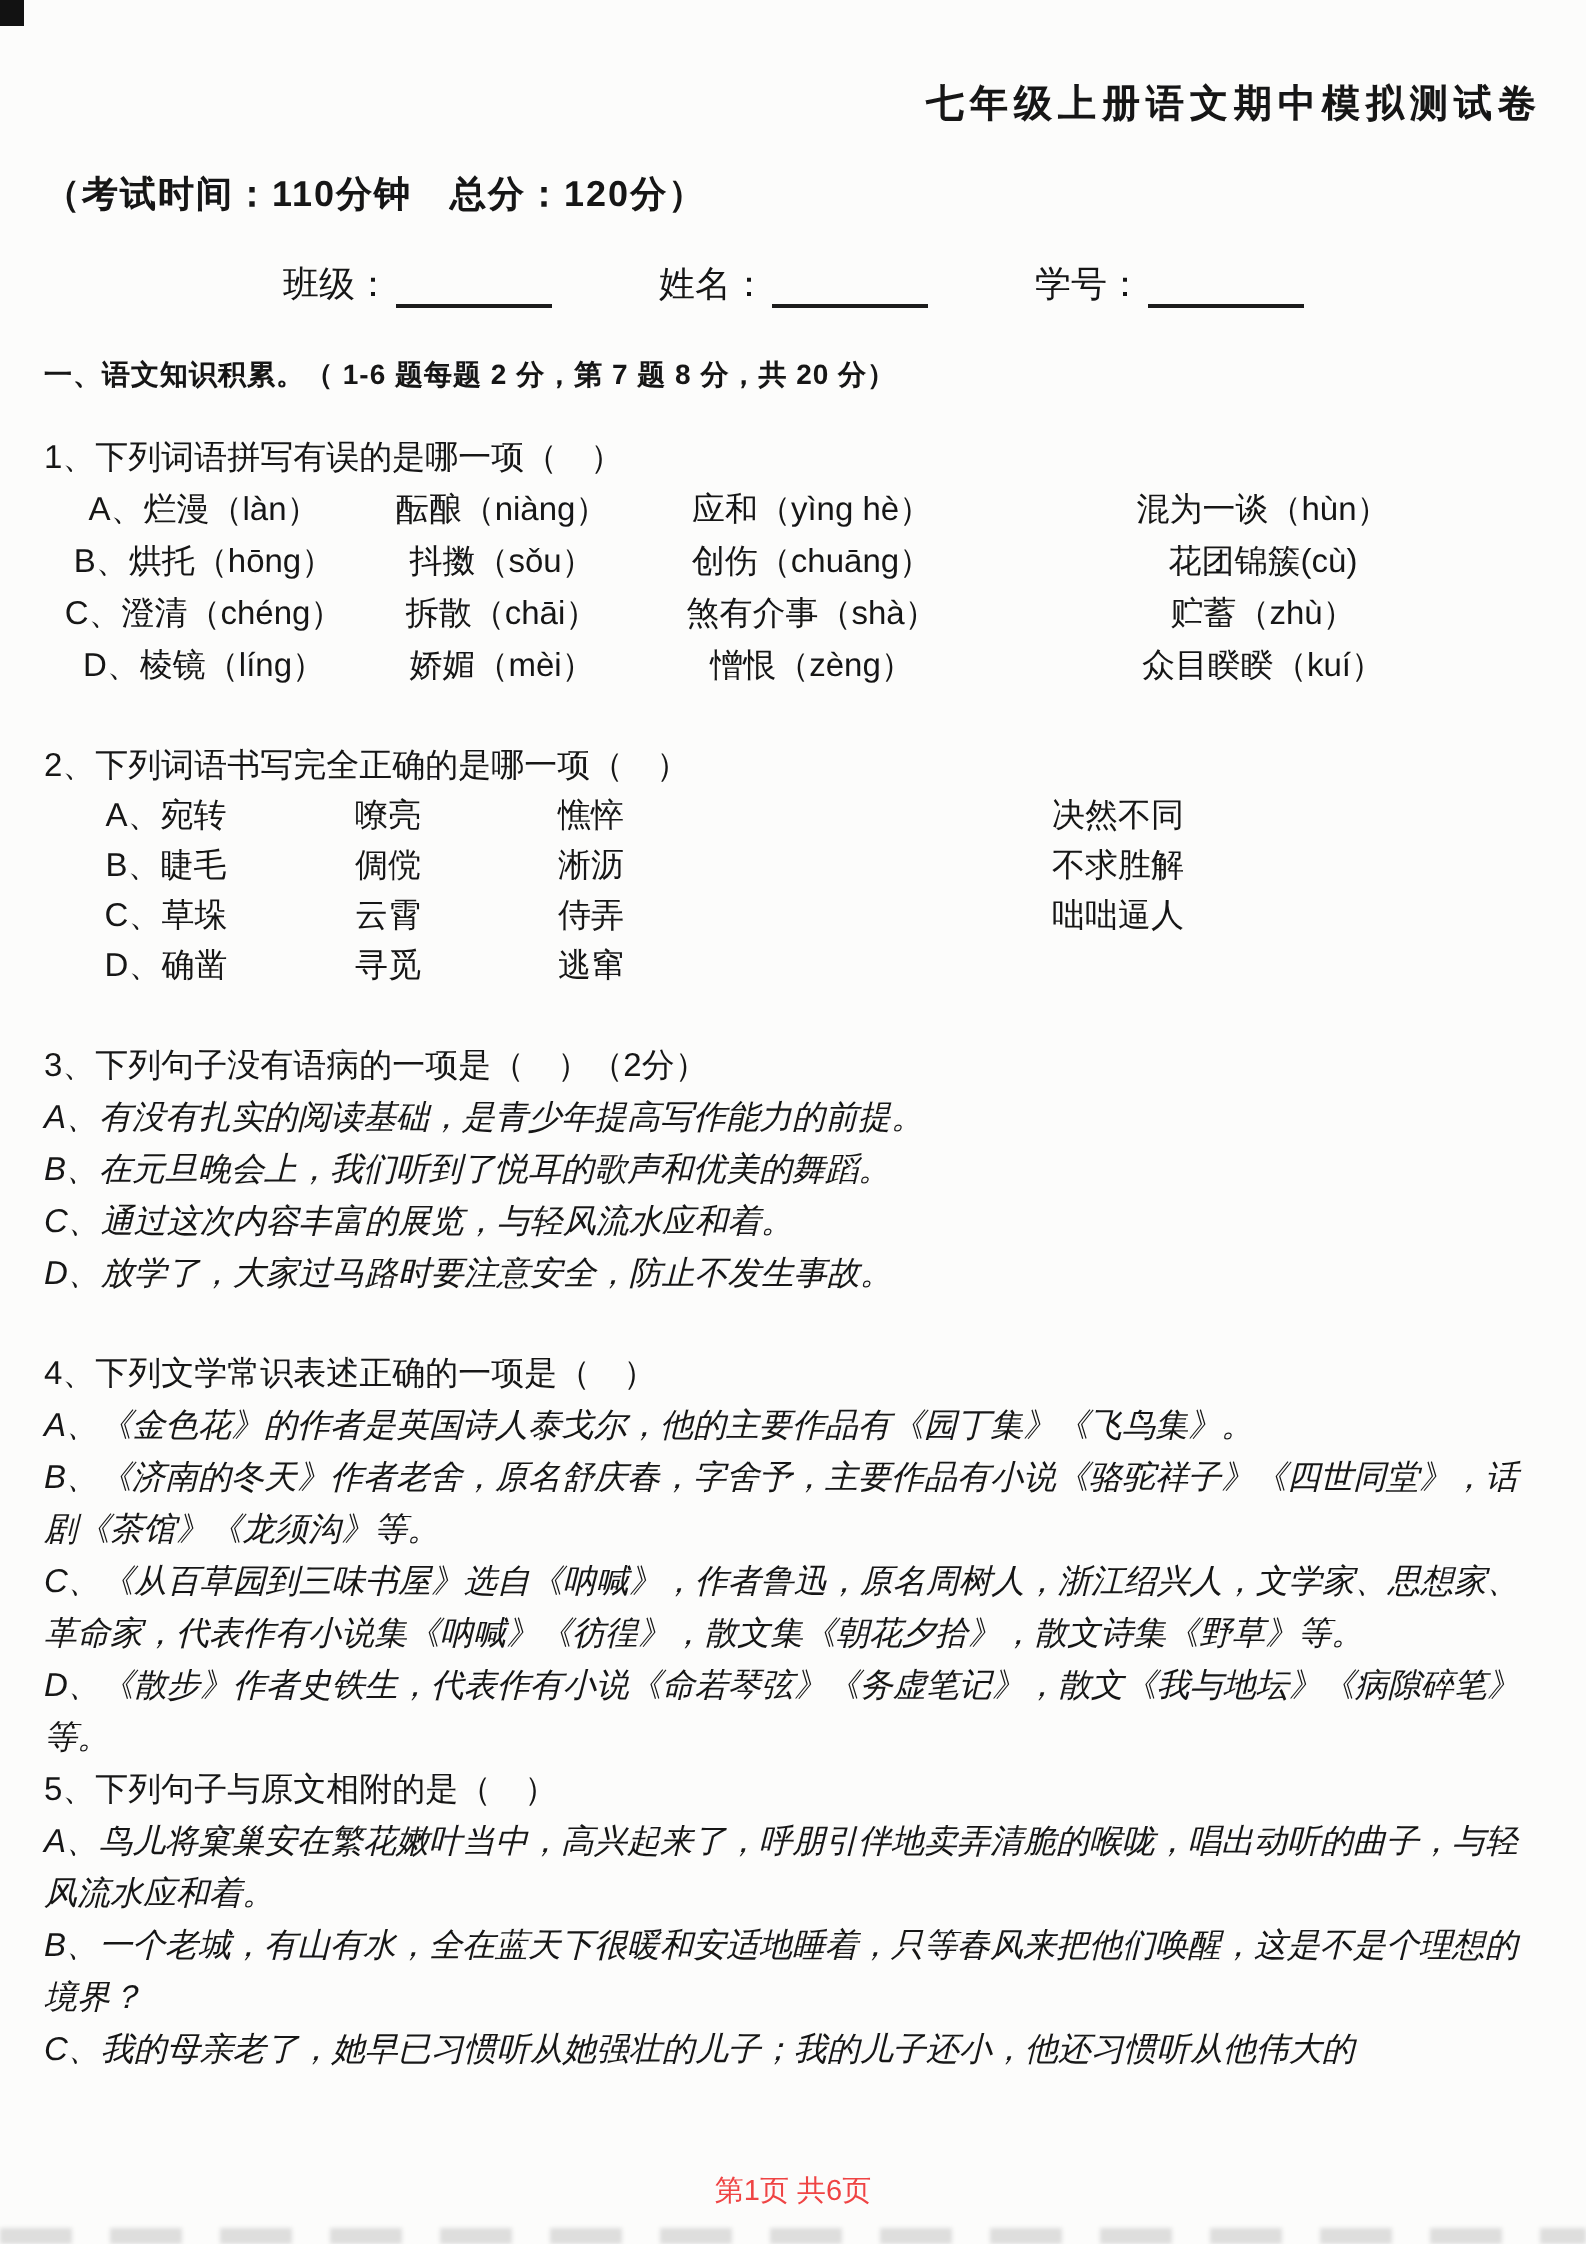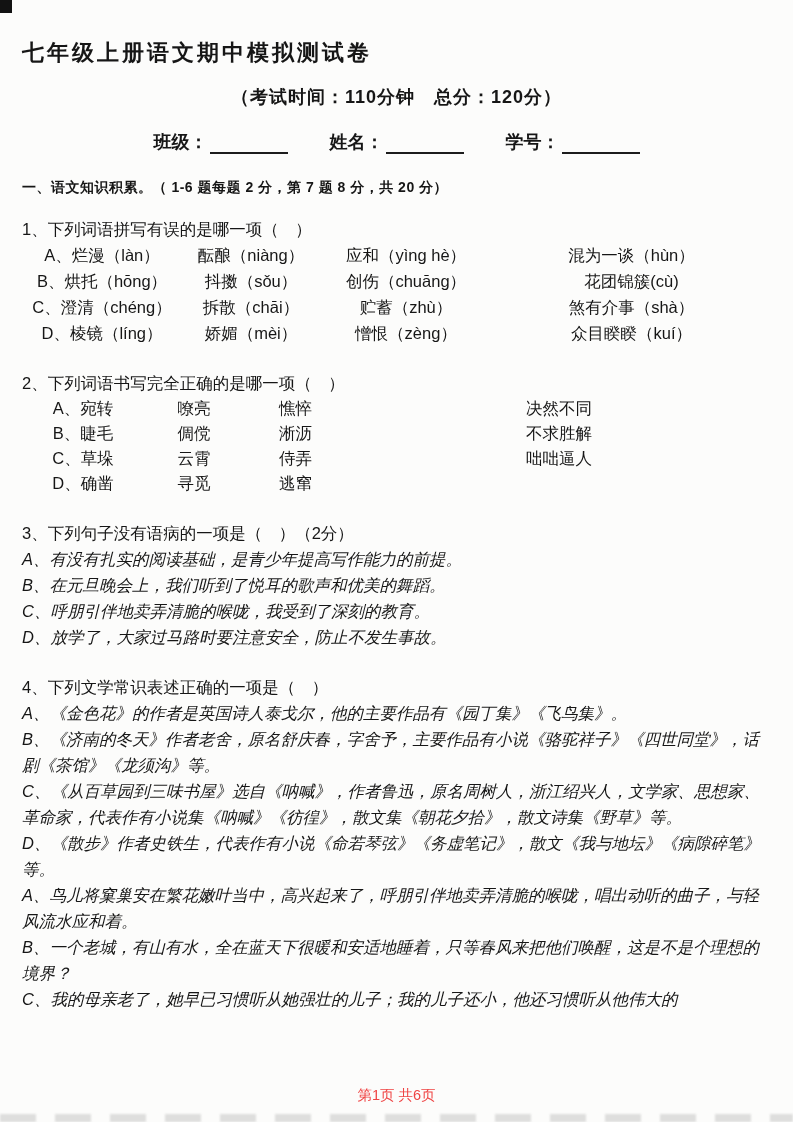--- a/index.html
+++ b/index.html
@@ -14,40 +14,40 @@
     overflow: hidden;
   }
   .corner-mark {
     position: absolute; top: 0; left: 0;
     width: 12px; height: 13px; background: #121212;
   }
   .content { padding: 0 22px; }
 
   .title {
     margin: 36px 0 0 0;
-    text-align: left;
-    font-size: 22px;
+    text-align: right;
+    font-size: 19px;
     font-weight: 800;
     letter-spacing: 3px;
     line-height: 34px;
   }
   .subtitle {
     margin-top: 15px;
-    text-align: center;
+    text-align: left;
     font-size: 18px;
     font-weight: 600;
     letter-spacing: 1px;
   }
   .fields {
     margin-top: 21px;
     display: flex;
     justify-content: center;
-    gap: 42px;
+    gap: 54px;
     font-size: 18px;
-    font-weight: 700;
+    font-weight: 400;
   }
   .field { display: inline-flex; align-items: flex-end; }
   .blank {
     display: inline-block;
     width: 78px;
     height: 17px;
     border-bottom: 2px solid #1c1c1c;
     margin-left: 2px;
   }
   .section-heading {
@@ -128,22 +128,22 @@
         <span class="opt-cell">A、烂漫（làn）</span>
         <span class="opt-cell">酝酿（niàng）</span>
         <span class="opt-cell">应和（yìng hè）</span>
         <span class="opt-cell">混为一谈（hùn）</span>
         <span class="opt-cell">B、烘托（hōng）</span>
         <span class="opt-cell">抖擞（sǒu）</span>
         <span class="opt-cell">创伤（chuāng）</span>
         <span class="opt-cell">花团锦簇(cù)</span>
         <span class="opt-cell">C、澄清（chéng）</span>
         <span class="opt-cell">拆散（chāi）</span>
+        <span class="opt-cell">煞有介事（shà）</span>
         <span class="opt-cell">贮蓄（zhù）</span>
-        <span class="opt-cell">煞有介事（shà）</span>
         <span class="opt-cell">D、棱镜（líng）</span>
         <span class="opt-cell">娇媚（mèi）</span>
         <span class="opt-cell">憎恨（zèng）</span>
         <span class="opt-cell">众目睽睽（kuí）</span>
       </div>
     </div>
 
     <div class="question tight">
       <div class="stem">2、下列词语书写完全正确的是哪一项（　）</div>
       <div class="opt-grid q2">
@@ -162,33 +162,34 @@
         <span class="opt-cell">D、确凿</span>
         <span class="opt-cell">寻觅</span>
         <span class="opt-cell">逃窜</span>
       </div>
     </div>
 
     <div class="question tight">
       <div class="stem">3、下列句子没有语病的一项是（　）（2分）</div>
       <div class="opt-line">A、有没有扎实的阅读基础，是青少年提高写作能力的前提。</div>
       <div class="opt-line">B、在元旦晚会上，我们听到了悦耳的歌声和优美的舞蹈。</div>
-      <div class="opt-line">C、呼朋引伴地卖弄清脆的喉咙，我受到了深刻的教育。</div>
+      <div class="opt-line">C、通过这次内容丰富的展览，与轻风流水应和着。</div>
       <div class="opt-line">D、放学了，大家过马路时要注意安全，防止不发生事故。</div>
     </div>
 
     <div class="question tight">
       <div class="stem">4、下列文学常识表述正确的一项是（　）</div>
       <div class="opt-line">A、《金色花》的作者是英国诗人泰戈尔，他的主要作品有《园丁集》《飞鸟集》。</div>
       <div class="opt-line">B、《济南的冬天》作者老舍，原名舒庆春，字舍予，主要作品有小说《骆驼祥子》《四世同堂》，话剧《茶馆》《龙须沟》等。</div>
       <div class="opt-line">C、《从百草园到三味书屋》选自《呐喊》，作者鲁迅，原名周树人，浙江绍兴人，文学家、思想家、革命家，代表作有小说集《呐喊》《彷徨》，散文集《朝花夕拾》，散文诗集《野草》等。</div>
       <div class="opt-line">D、《散步》作者史铁生，代表作有小说《命若琴弦》《务虚笔记》，散文《我与地坛》《病隙碎笔》等。</div>
     </div>
 
     <div class="question flush">
+      <div class="stem">5、下列句子与原文相附的是（　）</div>
       <div class="opt-line">A、鸟儿将窠巢安在繁花嫩叶当中，高兴起来了，呼朋引伴地卖弄清脆的喉咙，唱出动听的曲子，与轻风流水应和着。</div>
       <div class="opt-line">B、一个老城，有山有水，全在蓝天下很暖和安适地睡着，只等春风来把他们唤醒，这是不是个理想的境界？</div>
       <div class="opt-line">C、我的母亲老了，她早已习惯听从她强壮的儿子；我的儿子还小，他还习惯听从他伟大的</div>
     </div>
 
   </div>
 
   <div class="footer">第1页 共6页</div>
   <div class="bottom-artifact"></div>
 </div>

